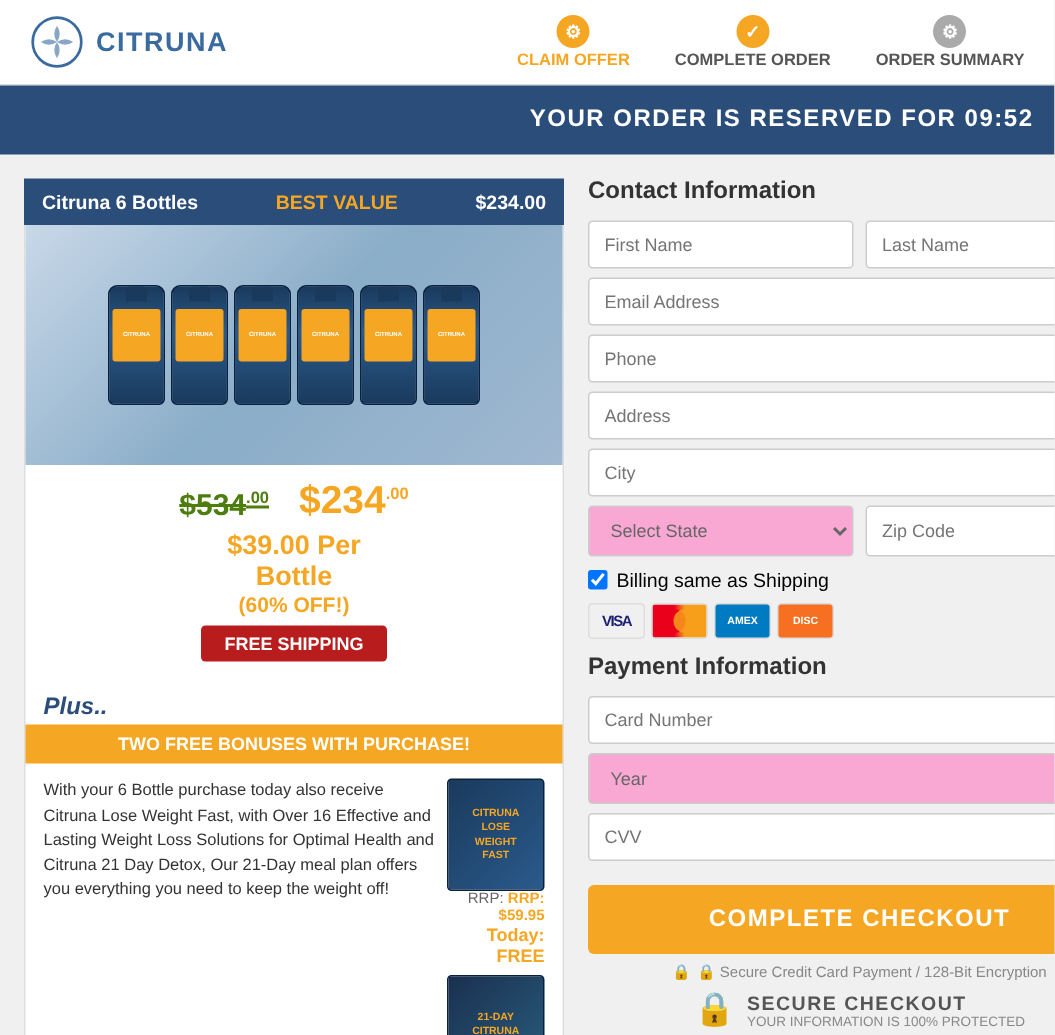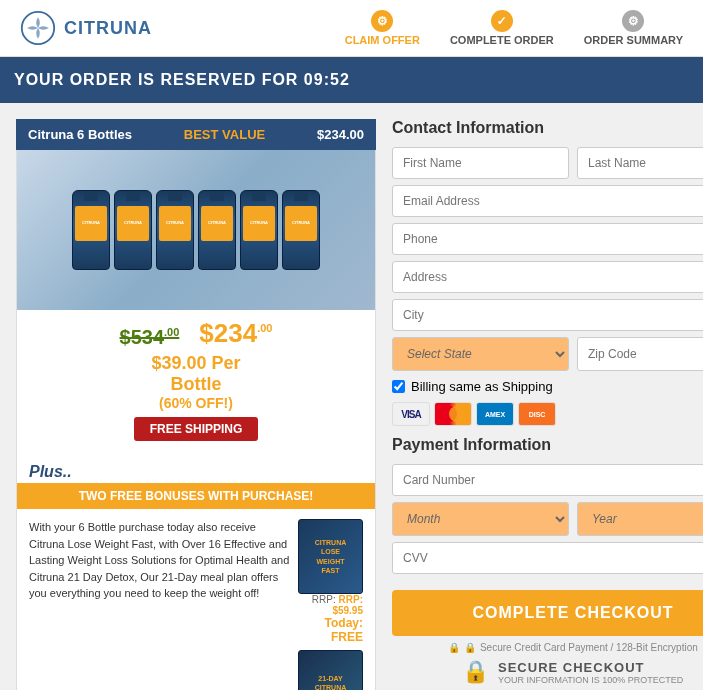--- a/index.html
+++ b/index.html
@@ -11,21 +11,21 @@
     .logo-icon { width: 36px; height: 36px; }
     .logo-text { font-size: 18px; font-weight: bold; color: #3a6b9e; letter-spacing: 1px; }
     .nav-steps { display: flex; gap: 30px; align-items: center; }
     .step { display: flex; flex-direction: column; align-items: center; gap: 2px; font-size: 11px; font-weight: bold; color: #555; }
     .step.active { color: #f5a623; }
     .step-icon { width: 22px; height: 22px; border-radius: 50%; display: flex; align-items: center; justify-content: center; font-size: 12px; }
     .step-icon.grey { background: #aaa; color: #fff; }
     .step-icon.orange { background: #f5a623; color: #fff; }
 
     
-    .banner { background: #2a4d7a; color: #fff; text-align: left; padding: 14px; font-size: 16px; font-weight: bold; letter-spacing: 1px; }
+    .banner { background: #2a4d7a; color: #fff; text-align: right; padding: 14px; font-size: 16px; font-weight: bold; letter-spacing: 1px; }
 
     
     .main { display: flex; gap: 16px; padding: 16px; max-width: 703px; }
 
     
     .left-panel { width: 360px; flex-shrink: 0; }
     .product-header { background: #2a4d7a; color: #fff; display: flex; justify-content: space-between; align-items: center; padding: 8px 12px; font-weight: bold; font-size: 13px; }
     .product-header .best-value { color: #f5a623; }
     .product-body { background: #fff; border: 1px solid #ddd; border-top: none; }
     .product-image-area { background: linear-gradient(135deg, #c8d8e8 0%, #8aadc8 50%, #a0b8d0 100%); min-height: 160px; display: flex; align-items: center; justify-content: center; padding: 10px; position: relative; }
@@ -49,21 +49,21 @@
     .bonus-book-img { width: 65px; height: 75px; background: linear-gradient(135deg, #1a3a5c, #2a5a8c); border-radius: 3px; border: 1px solid #0a2040; display: flex; align-items: center; justify-content: center; font-size: 7px; color: #f5a623; text-align: center; padding: 4px; font-weight: bold; line-height: 1.3; }
     .bonus-rrp { font-size: 10px; color: #666; text-align: right; }
     .bonus-rrp-price { color: #f5a623; font-weight: bold; text-align: center; }
     .bonus-free { color: #f5a623; font-weight: bold; font-size: 12px; text-align: right; }
 
     
     .right-panel { flex: 1; }
     .form-section-title { font-size: 16px; font-weight: bold; color: #333; margin-bottom: 10px; }
     .form-row { display: flex; gap: 8px; margin-bottom: 6px; }
     .form-input { flex: 1; padding: 8px 10px; border: 1px solid #ccc; border-radius: 3px; font-size: 12px; color: #666; background: #fff; outline: none; }
-    .select-input { flex: 1; padding: 8px 10px; border: 1px solid #ccc; border-radius: 3px; font-size: 12px; color: #666; background: #fdba74; outline: none; appearance: auto; font-style: italic; }
+    .select-input { flex: 1; padding: 8px 10px; border: 1px solid #ccc; border-radius: 3px; font-size: 12px; color: #666; background: #f9a8d4; outline: none; appearance: auto; }
     .full-width { width: 100%; }
     .checkbox-row { display: flex; align-items: center; gap: 6px; margin: 8px 0; }
     .payment-icons { display: flex; gap: 4px; margin-bottom: 10px; }
     .payment-icon { width: 38px; height: 24px; border: 1px solid #ddd; border-radius: 3px; display: flex; align-items: center; justify-content: center; font-size: 8px; font-weight: bold; }
     .visa-icon { color: #1a1f71; }
     .mc-icon { background: linear-gradient(90deg, #eb001b 40%, #f79e1b 60%); color: transparent; }
     .amex-icon { background: #007bc1; color: #fff; }
     .discover-icon { background: #f76f20; color: #fff; }
 
     .payment-title { font-size: 16px; font-weight: bold; color: #333; margin-bottom: 10px; }
@@ -230,27 +230,20 @@
       <div class="payment-icon discover-icon" style="font-size:7px;background:#f76f20;color:#fff;font-weight:bold;">DISC</div>
     </div>
 
     <div class="payment-title">Payment Information</div>
 
     <div class="form-row">
       <input class="form-input full-width" type="text" placeholder="Card Number" style="">
     </div>
     <div class="form-row">
       <select class="select-input">
-        <option>Month</option>
-        <option>01</option>
-        <option>02</option>
-        <option>03</option>
-        <option>12</option>
-      </select>
-      <select class="select-input">
         <option>Year</option>
         <option>2024</option>
         <option>2025</option>
         <option>2026</option>
       </select>
     </div>
     <div class="form-row">
       <input class="form-input full-width" type="text" placeholder="CVV" style="">
     </div>
 

